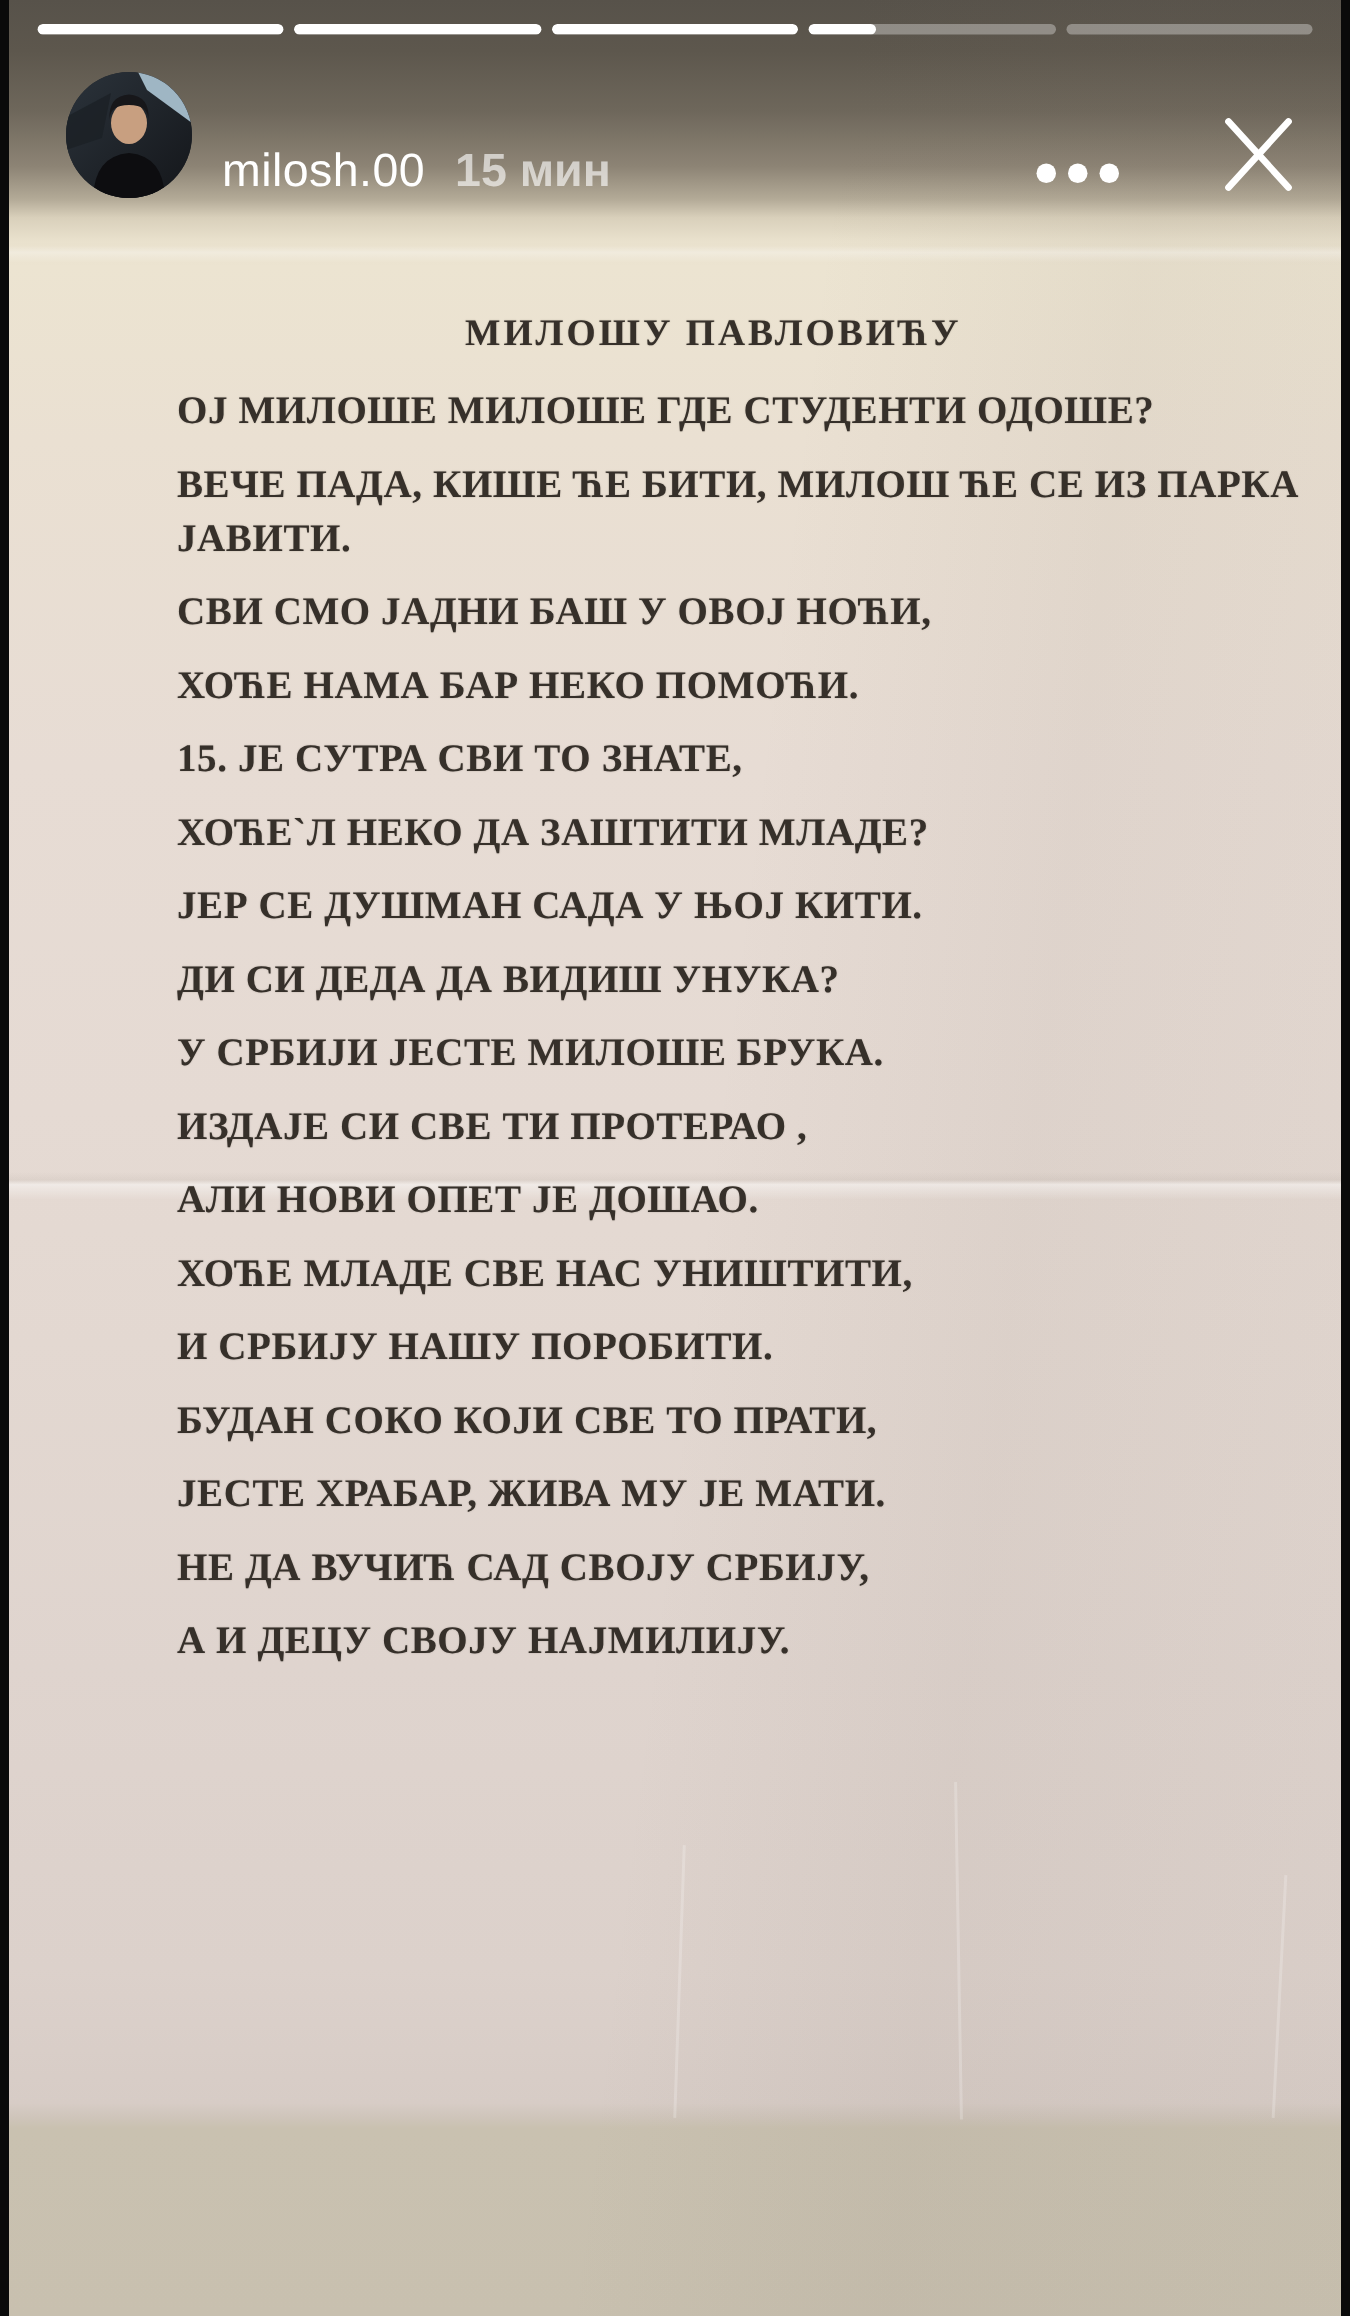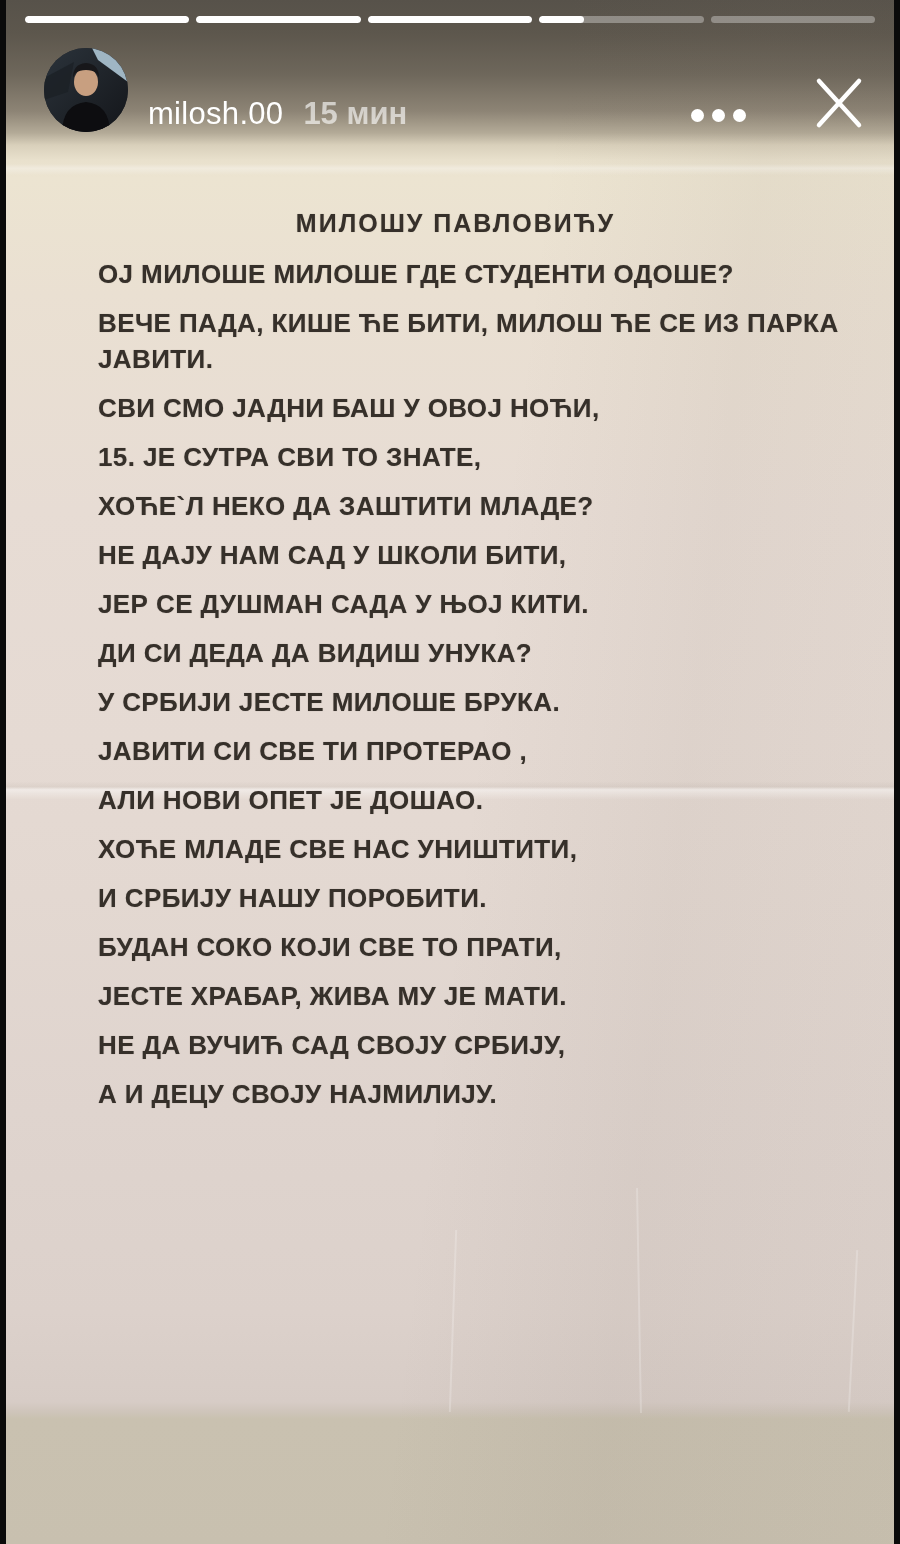--- a/index.html
+++ b/index.html
@@ -68,22 +68,22 @@
   .header-spacer{flex:1;}
   .more-btn{
     display:flex;gap:8px;align-items:center;margin-right:62px;cursor:pointer;
     padding:10px 2px;
   }
   .more-btn .dot{width:13px;height:13px;border-radius:50%;background:#ffffff;}
   .close-btn{cursor:pointer;display:flex;align-items:center;justify-content:center;}
 
   
   .poem{
-    position:absolute;left:92px;top:205px;width:775px;z-index:3;
-    font-family:Liberation Sans, sans-serif;
+    position:absolute;left:112px;top:205px;width:775px;z-index:3;
+    font-family:Liberation Serif, serif;
     font-weight:700;color:#36302a;font-size:26px;line-height:36px;
     text-shadow:0 0 1px rgba(60,52,44,0.35);
   }
   .poem-title{
     text-align:center;letter-spacing:2px;margin-bottom:15px;font-size:25px;
     padding-right:60px;
   }
   .poem-line{white-space:pre-line;margin-bottom:13px;letter-spacing:0.4px;}
 </style>
 </head>
@@ -95,27 +95,27 @@
     <div class="crease-v v1"></div>
     <div class="crease-v v2"></div>
     <div class="crease-v v3"></div>
 
     <div class="poem">
       <div class="poem-title">МИЛОШУ ПАВЛОВИЋУ</div>
       <div class="poem-line">ОЈ МИЛОШЕ МИЛОШЕ ГДЕ СТУДЕНТИ ОДОШЕ?</div>
       <div class="poem-line">ВЕЧЕ ПАДА, КИШЕ ЋЕ БИТИ, МИЛОШ ЋЕ СЕ ИЗ ПАРКА
 ЈАВИТИ.</div>
       <div class="poem-line">СВИ СМО ЈАДНИ БАШ У ОВОЈ НОЋИ,</div>
+      <div class="poem-line">ХОЋЕ НАМА БАР НЕКО ПОМОЋИ.</div>
       <div class="poem-line">15. ЈЕ СУТРА СВИ ТО ЗНАТЕ,</div>
       <div class="poem-line">ХОЋЕ`Л НЕКО ДА ЗАШТИТИ МЛАДЕ?</div>
-      <div class="poem-line">НЕ ДАЈУ НАМ САД У ШКОЛИ БИТИ,</div>
       <div class="poem-line">ЈЕР СЕ ДУШМАН САДА У ЊОЈ КИТИ.</div>
       <div class="poem-line">ДИ СИ ДЕДА ДА ВИДИШ УНУКА?</div>
       <div class="poem-line">У СРБИЈИ ЈЕСТЕ МИЛОШЕ БРУКА.</div>
-      <div class="poem-line">ЈАВИТИ СИ СВЕ ТИ ПРОТЕРАО ,</div>
+      <div class="poem-line">ИЗДАЈЕ СИ СВЕ ТИ ПРОТЕРАО ,</div>
       <div class="poem-line">АЛИ НОВИ ОПЕТ ЈЕ ДОШАО.</div>
       <div class="poem-line">ХОЋЕ МЛАДЕ СВЕ НАС УНИШТИТИ,</div>
       <div class="poem-line">И СРБИЈУ НАШУ ПОРОБИТИ.</div>
       <div class="poem-line">БУДАН СОКО КОЈИ СВЕ ТО ПРАТИ,</div>
       <div class="poem-line">ЈЕСТЕ ХРАБАР, ЖИВА МУ ЈЕ МАТИ.</div>
       <div class="poem-line">НЕ ДА ВУЧИЋ САД СВОЈУ СРБИЈУ,</div>
       <div class="poem-line">А И ДЕЦУ СВОЈУ НАЈМИЛИЈУ.</div>
     </div>
   </div>
 

